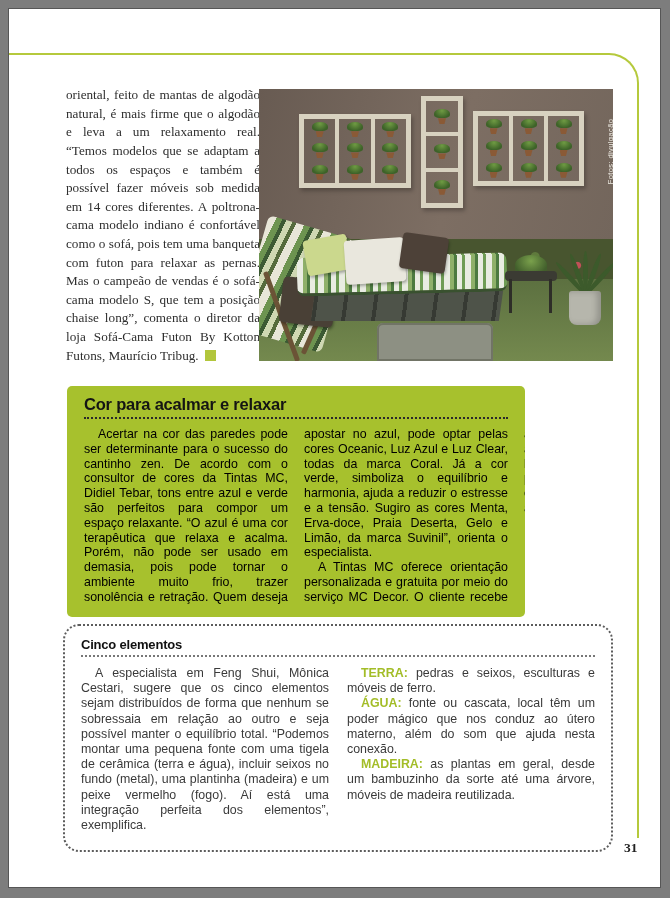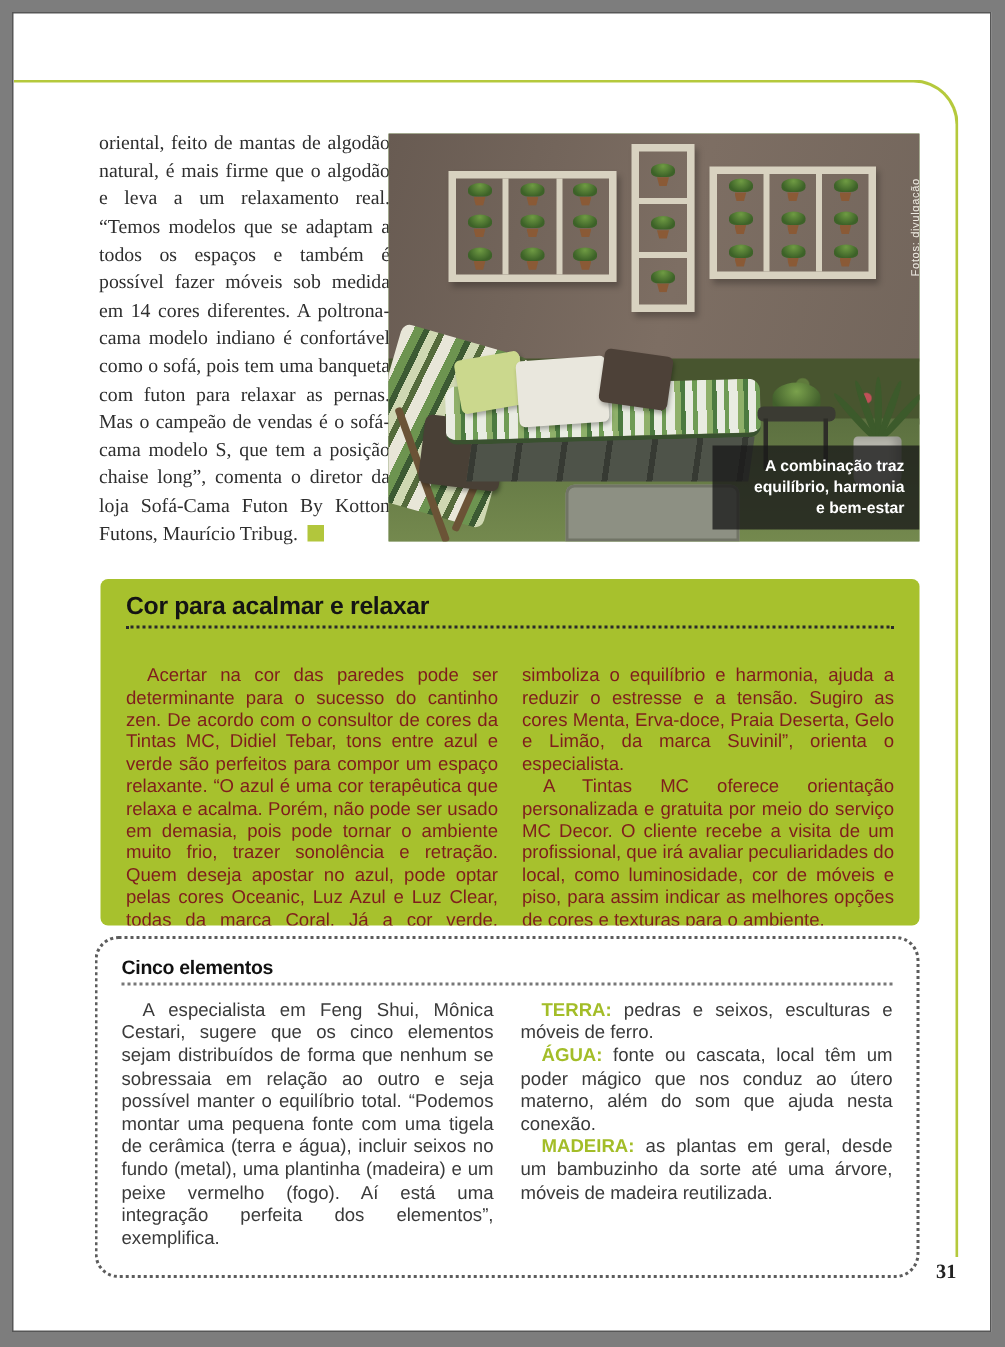--- a/index.html
+++ b/index.html
@@ -84,26 +84,26 @@
   .leaf{position:absolute;left:26px;bottom:32px;width:5px;height:44px;background:#3c5a2b;
     border-radius:50%;transform-origin:bottom center;}
 
   .photo-caption{position:absolute;right:0;bottom:8px;width:138px;box-sizing:border-box;
     background:rgba(25,25,25,.78);color:#fff;padding:7px 10px;text-align:right;
     font-size:10.5px;line-height:14px;font-weight:bold;}
   .photo-credit{position:absolute;left:297px;top:58px;width:108px;transform:rotate(-90deg);
     text-align:center;font-size:7.5px;color:#efece4;letter-spacing:.4px;}
 
   
-  .greenbox{position:absolute;left:58px;top:377px;width:546px;height:231px;background:#a7c12d;
+  .greenbox{position:absolute;left:58px;top:377px;width:458px;height:231px;background:#a7c12d;
     border-radius:5px;box-sizing:border-box;padding:9px 17px 0;overflow:hidden;}
   .greenbox h2{margin:0 0 3px;font-size:16.5px;color:#141414;letter-spacing:-.2px;
     border-bottom:2px dotted #2a2a2a;padding-bottom:3px;}
   .greenbox .cols{column-count:2;column-gap:16px;height:192px;column-fill:auto;
-    font-size:12.4px;line-height:14.8px;color:#7f1d1d;text-align:justify;margin-top:24px;}
+    font-size:12.4px;line-height:14.8px;color:#000000;text-align:justify;margin-top:8px;}
   .greenbox p{margin:0;text-indent:14px;}
 
   
   .elembox{position:absolute;left:54px;top:615px;width:550px;height:228px;box-sizing:border-box;
     border:2px dotted #5c5c5c;border-radius:16px;padding:11px 16px 8px;overflow:hidden;background:#fff;}
   .elembox h2{margin:0 0 3px;font-size:13px;color:#111;letter-spacing:-.2px;
     border-bottom:2px dotted #777;padding-bottom:3px;}
   .elembox .cols{column-count:2;column-gap:18px;height:178px;column-fill:auto;
     font-size:12.4px;line-height:15.2px;color:#3a3a3a;text-align:justify;margin-top:9px;}
   .elembox p{margin:0;text-indent:14px;}
@@ -259,25 +259,20 @@
 
       <div class="bigplant">
         <div class="leaf" style="transform:rotate(-42deg)"></div>
         <div class="leaf" style="transform:rotate(-20deg)"></div>
         <div class="leaf"></div>
         <div class="leaf" style="transform:rotate(20deg)"></div>
         <div class="leaf" style="transform:rotate(42deg)"></div>
         <div class="bigpot"></div>
       </div>
 
-      <div class="photo-caption">
-        <span style="display:block">A combinação traz</span>
-        <span style="display:block">equilíbrio, harmonia</span>
-        <span style="display:block">e bem-estar</span>
-      </div>
       <div class="photo-credit">Fotos: divulgação</div>
     </div>
 
     <div class="greenbox">
       <h2>Cor para acalmar e relaxar</h2>
       <div class="cols">
         <p>Acertar na cor das paredes pode ser determinante para o sucesso do cantinho zen. De acordo com o consultor de cores da Tintas MC, Didiel Tebar, tons entre azul e verde são perfeitos para compor um espaço relaxante. “O azul é uma cor terapêutica que relaxa e acalma. Porém, não pode ser usado em demasia, pois pode tornar o ambiente muito frio, trazer sonolência e retração. Quem deseja apostar no azul, pode optar pelas cores Oceanic, Luz Azul e Luz Clear, todas da marca Coral. Já a cor verde, simboliza o equilíbrio e harmonia, ajuda a reduzir o estresse e a tensão. Sugiro as cores Menta, Erva-doce, Praia Deserta, Gelo e Limão, da marca Suvinil”, orienta o especialista.</p>
         <p>A Tintas MC oferece orientação personalizada e gratuita por meio do serviço MC Decor. O cliente recebe a visita de um profissional, que irá avaliar peculiaridades do local, como luminosidade, cor de móveis e piso, para assim indicar as melhores opções de cores e texturas para o ambiente.</p>
       </div>
     </div>

